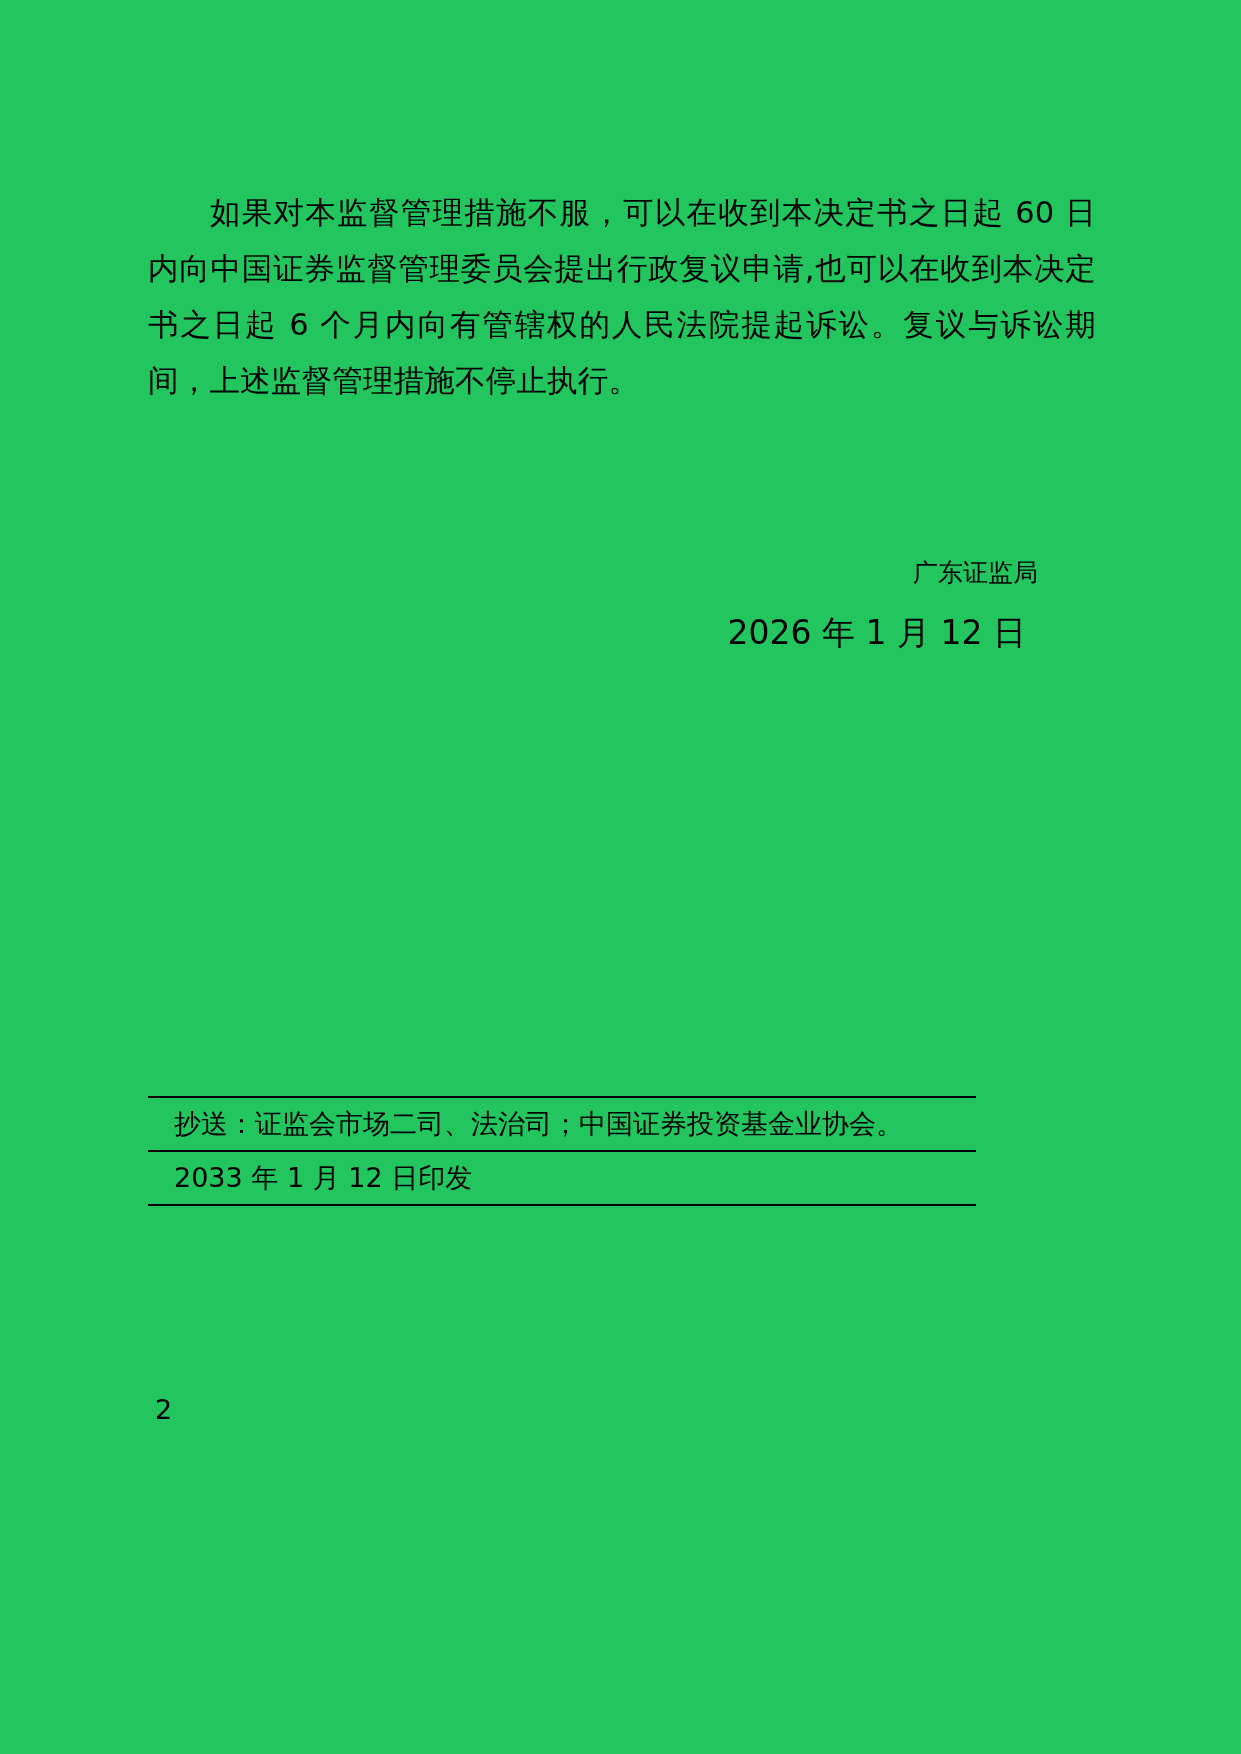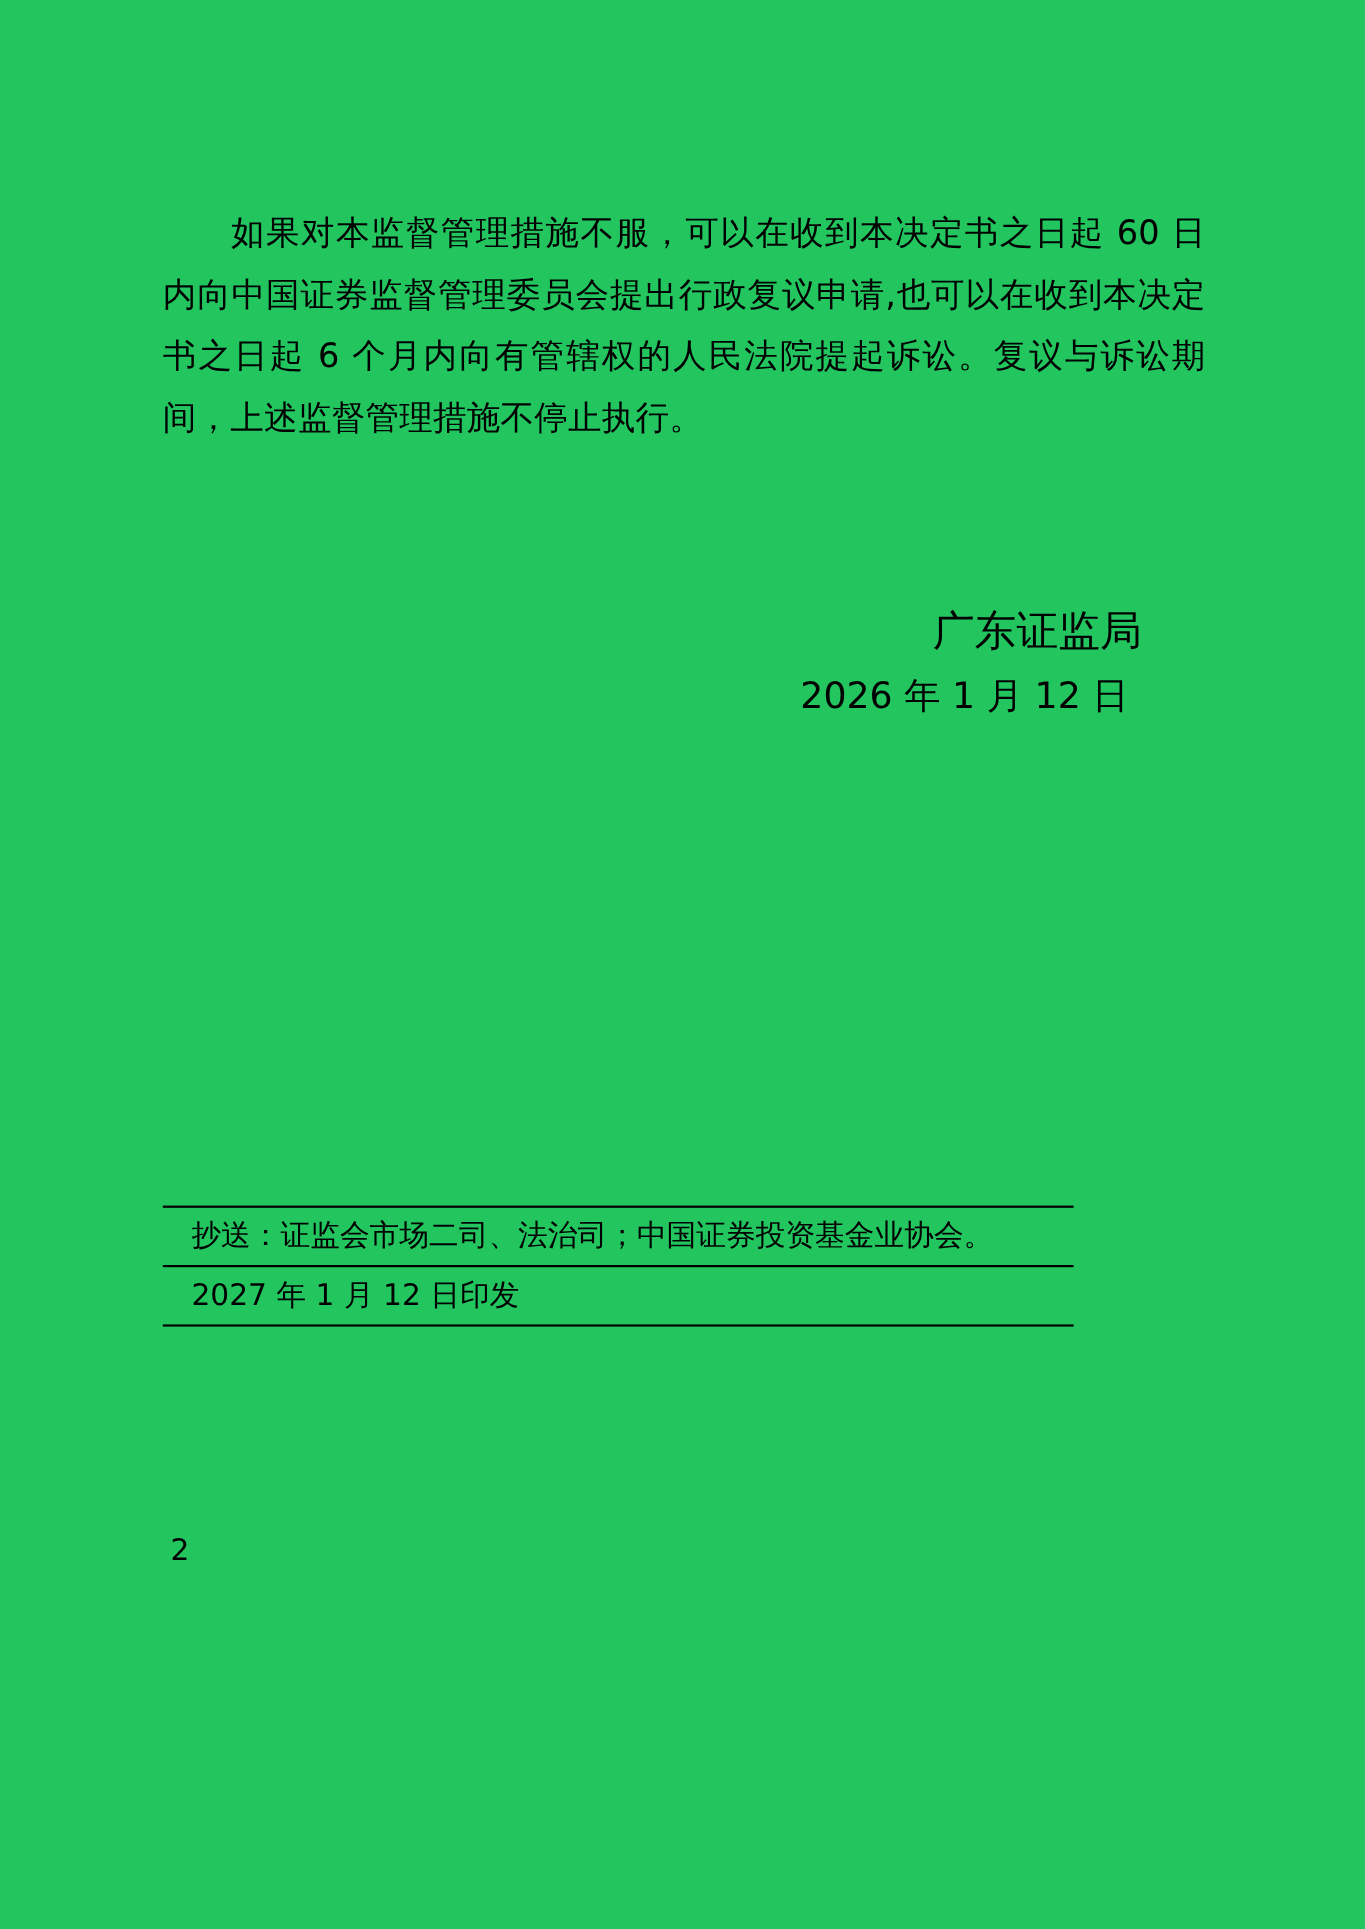--- a/index.html
+++ b/index.html
@@ -37,21 +37,21 @@
   .signature {
     position: absolute;
     left: 148px;
     top: 545px;
     width: 948px;
     text-align: right;
     padding-right: 58px;
     box-sizing: border-box;
   }
   .sign-org {
-    font-size: 38px;
+    font-size: 25px;
     line-height: 56px;
   }
   .sign-date {
     font-size: 33px;
     line-height: 56px;
     margin-top: 4px;
     padding-right: 12px;
   }
   .footer-table {
     position: absolute;
@@ -102,20 +102,20 @@
     <div class="sign-date">2026 年 1 月 12 日</div>
   </div>
 
   <div class="footer-table">
     <div class="rule"></div>
     <div class="footer-row">
       <div class="cell-text">抄送：证监会市场二司、法治司；中国证券投资基金业协会。</div>
     </div>
     <div class="rule"></div>
     <div class="footer-row two-col">
-      <div class="cell-text cell-right">2027 年 1 月 12 日印发</div>
+      <div class="cell-text cell-right">2033 年 1 月 12 日印发</div>
     </div>
     <div class="rule"></div>
   </div>
 
   <div class="page-number">2</div>
 
 </div>
 
 </body></html>

